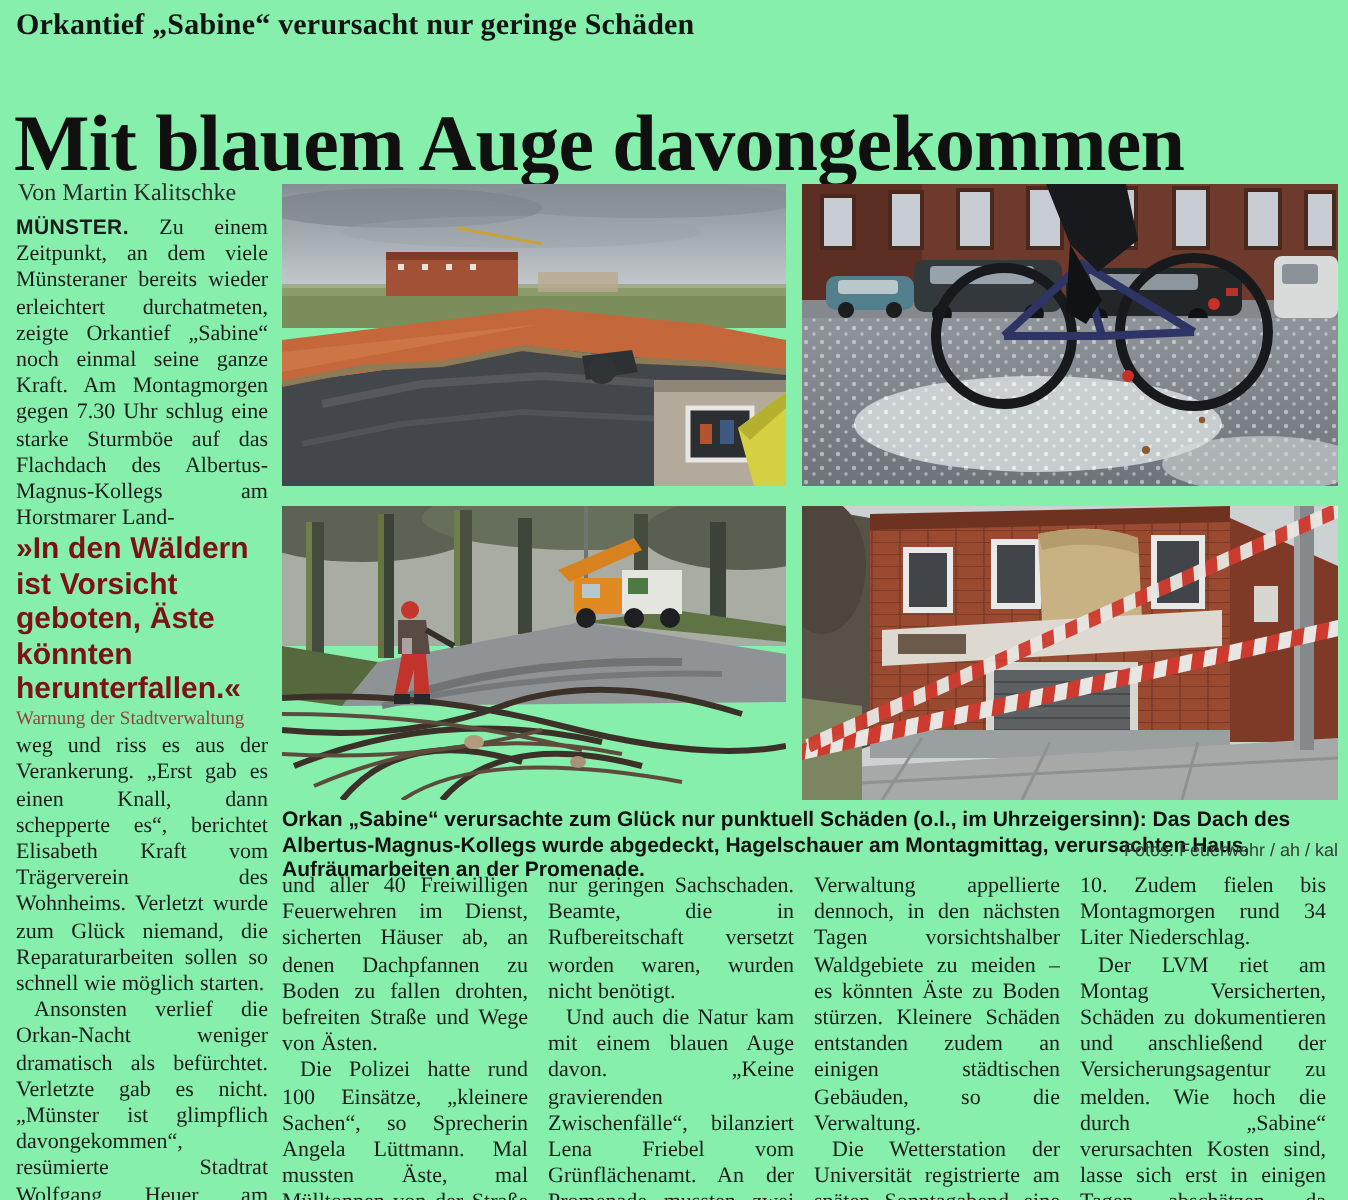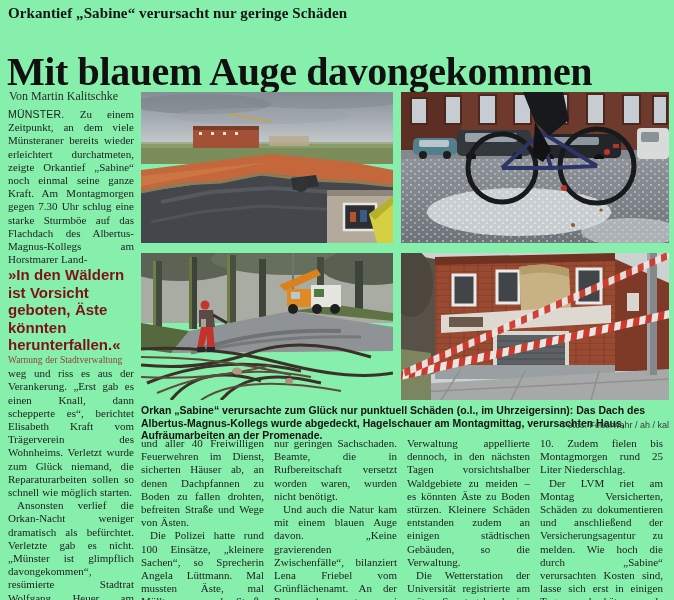--- a/index.html
+++ b/index.html
@@ -21,21 +21,21 @@
     position:absolute;left:9px;top:89px;
     font-size:12px;color:#2b2b2b;
   }
   .bodytext{
     font-size:11px;line-height:13.2px;text-align:justify;
     hyphens:auto;-webkit-hyphens:auto;word-spacing:.02em;color:#1d1d1d;
   }
   .bodytext p{margin:0;}
   .bodytext p.indent{text-indent:9px;}
   .col1{position:absolute;left:8px;top:108px;width:126px;height:492px;overflow:hidden;}
-  .lead{font-family:"Liberation Sans",sans-serif;font-weight:400;font-size:10.5px;letter-spacing:.2px;}
+  .lead{font-family:"Liberation Sans",sans-serif;font-weight:700;font-size:10.5px;letter-spacing:.2px;}
   .pullquote{
     margin:9px 0 4px 0;
     font-family:"Liberation Sans",sans-serif;font-weight:700;
     font-size:15px;line-height:17.5px;text-align:left;text-indent:0;
     color:#7c1217;
   }
   .quote-attrib{
     margin:0 0 9px 0;
     font-family:Liberation Serif, serif;font-weight:400;
     font-size:9.5px;text-align:left;text-indent:0;color:#93423c;
@@ -311,17 +311,17 @@
   </div>
   <div class="cols c3 bodytext">
     <p>nur geringen Sachschaden. Beamte, die in Rufbereitschaft versetzt worden waren, wurden nicht benötigt.</p>
     <p class="indent">Und auch die Natur kam mit einem blauen Auge davon. „Keine gravierenden Zwischenfälle“, bilanziert Lena Friebel vom Grünflächenamt. An der Promenade mussten zwei Bäume gefällt werden, einige wenige wurden an anderen Stellen im Stadtgebiet entwurzelt. Die</p>
   </div>
   <div class="cols c4 bodytext">
     <p>Verwaltung appellierte dennoch, in den nächsten Tagen vorsichtshalber Waldgebiete zu meiden – es könnten Äste zu Boden stürzen. Kleinere Schäden entstanden zudem an einigen städtischen Gebäuden, so die Verwaltung.</p>
     <p class="indent">Die Wetterstation der Universität registrierte am späten Sonntagabend eine Böe der Stärke 11 (rund 116 Stundenkilometer), mehrere Böen erreichten die Stärke</p>
   </div>
   <div class="cols c5 bodytext">
-    <p>10. Zudem fielen bis Montagmorgen rund 25 Liter Niederschlag.</p>
+    <p>10. Zudem fielen bis Montagmorgen rund 34 Liter Niederschlag.</p>
     <p class="indent">Der LVM riet am Montag Versicherten, Schäden zu dokumentieren und anschließend der Versicherungsagentur zu melden. Wie hoch die durch „Sabine“ verursachten Kosten sind, lasse sich erst in einigen Tagen abschätzen, da Schäden meist erst mit zeitlicher Verzögerung gemeldet würden.</p>
   </div>
 
 </div>
 
 </body></html>

